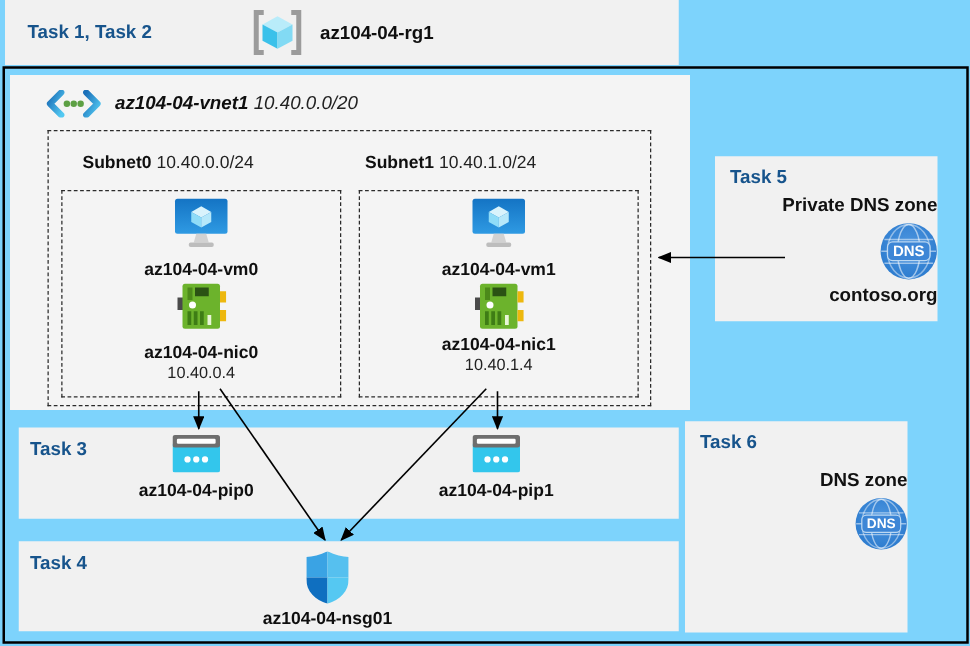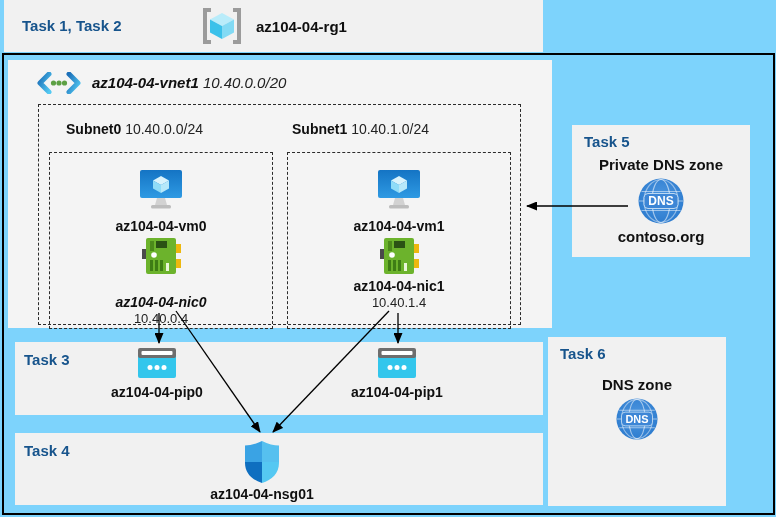--- a/index.html
+++ b/index.html
@@ -11,23 +11,23 @@
   .band{background:#f1f1f1;}
   .task-label{font-size:15px;font-weight:bold;color:#17548c;}
   .bold{font-weight:bold;color:#0f0f0f;}
   .name{font-size:14px;font-weight:bold;color:#0f0f0f;white-space:nowrap;}
   .cidr{font-weight:normal;color:#222;}
   .ip{font-size:13px;color:#222;}
   .outer-rect{border:2px solid #000;background:transparent;}
   .vnet-panel{background:#f4f4f4;}
   .dashed{border:1px dashed #2b2b2b;background:transparent;}
   .subnet-label{font-size:14px;white-space:nowrap;}
-  .subnet-content{display:flex;flex-direction:column;align-items:center;padding-top:16px;}
+  .subnet-content{display:flex;flex-direction:column;align-items:center;padding-top:5px;}
   .vgroup{display:flex;flex-direction:column;align-items:center;}
-  .sidebox{background:#f1f1f1;display:flex;flex-direction:column;align-items:center;padding-top:8px;box-sizing:border-box;}
+  .sidebox{background:#f1f1f1;display:flex;flex-direction:column;align-items:flex-end;padding-top:8px;box-sizing:border-box;}
   .sidebox .task-label{align-self:flex-start;margin-left:12px;}
   .sidebox-title{font-size:15px;font-weight:bold;margin-top:6px;}
   svg{display:block;}
   #arrow-layer{position:absolute;left:0;top:0;pointer-events:none;}
 </style>
 </head>
 <body>
 
 <div id="canvas">
 
@@ -102,21 +102,21 @@
         <rect x="9" y="5" width="4" height="10" fill="#4c8a1a"></rect>
         <circle cx="13" cy="19" r="2.8" fill="#ffffff"></circle>
         <rect x="9" y="24" width="3" height="11" fill="#3e7d15"></rect>
         <rect x="14" y="24" width="3" height="11" fill="#3e7d15"></rect>
         <rect x="19" y="24" width="3" height="11" fill="#3e7d15"></rect>
         <rect x="25" y="27" width="3" height="8" fill="#e9f6d8"></rect>
         <rect x="35" y="8" width="5" height="9" fill="#edb80e"></rect>
         <rect x="35" y="23" width="5" height="9" fill="#edb80e"></rect>
       </svg>
     </span>
-    <span class="name" style="margin-top:18px;font-style:italic;">az104-04-nic0</span>
+    <span class="name" style="margin-top:8px;">az104-04-nic0</span>
     <span class="ip" style="margin-top:1px;">10.40.0.4</span>
   </div>
 
   <span class="abs subnet-label" style="left:292px;top:121px;">
     <span class="bold">Subnet1</span>
     <span class="cidr">10.40.1.0/24</span>
   </span>
   <div class="abs dashed subnet-content" style="left:287px;top:152px;width:222px;height:159px;">
     <span>
       <svg width="44" height="42" viewBox="0 0 44 42">

